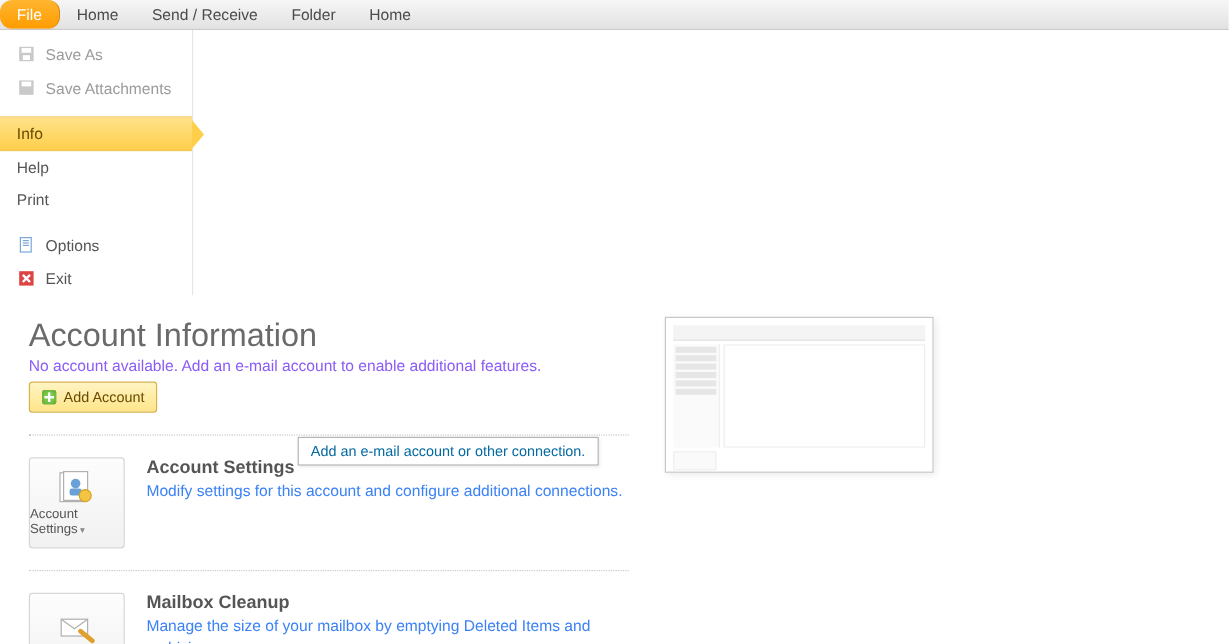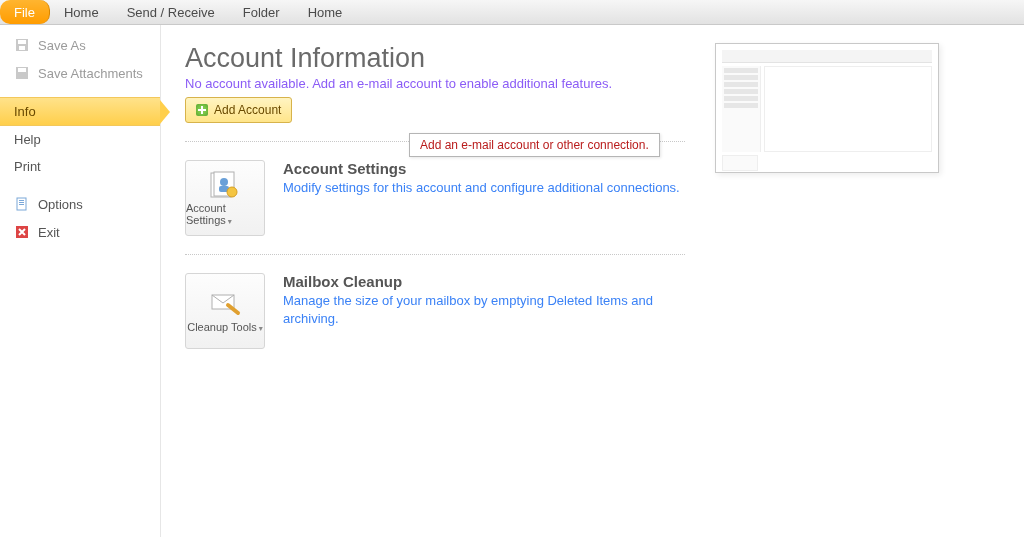--- a/index.html
+++ b/index.html
@@ -1,42 +1,42 @@
 <!DOCTYPE html>
 <html><head>
 <meta charset="utf-8">
 <style>
   html,body{margin:0;padding:0;width:1024px;height:537px;font-family:"Segoe UI",Tahoma,sans-serif;font-size:13px;color:#444;background:#fff;overflow:hidden;}
   
   .tabbar{height:24px;background:linear-gradient(#f6f6f6,#e2e2e2);border-bottom:1px solid #c9c9c9;display:flex;align-items:stretch;}
   .tab{padding:0 14px;display:flex;align-items:center;font-size:13px;color:#4b4b4b;cursor:pointer;border-radius:10px;}
   .tab.file{background:linear-gradient(#ffb530,#ff9c00);color:#fff;font-weight:500;border-right:1px solid #d98600;}
   
-  .body{display:flex;height:calc(537px - 24px);}
+  .body{display:flex;height:calc(537px - 24px);flex-direction:column;}
   .sidebar{width:160px;background:#fff;border-right:1px solid #e6e6e6;display:flex;flex-direction:column;padding-top:6px;}
   .side-item{display:flex;align-items:center;gap:8px;padding:6px 14px;color:#555;cursor:pointer;font-size:13px;}
   .side-item.disabled{color:#9b9b9b;cursor:default;}
   .side-item .icn{width:16px;height:16px;display:flex;align-items:center;justify-content:center;}
   .side-item.active{position:relative;background:linear-gradient(#ffe28a,#ffcf4b);border-top:1px solid #f3c85b;border-bottom:1px solid #f3c85b;color:#6a4a00;font-weight:500;}
   .side-item.active::after{content:"";position:absolute;right:-10px;top:50%;transform:translateY(-50%);width:0;height:0;border-top:12px solid transparent;border-bottom:12px solid transparent;border-left:10px solid #ffcf4b;}
   .side-item.plain{color:#555;}
   .side-sep{height:10px;}
   
   .content{flex:1;padding:18px 30px 18px 24px;display:flex;gap:30px;position:relative;}
   .main{flex:0 0 500px;}
   h1{font-size:27px;font-weight:400;color:#6a6a6a;margin:0 0 2px 0;}
   .subtext{color:#8b5cf6;font-size:13px;margin-bottom:6px;}
   .add-btn{display:inline-flex;align-items:center;gap:6px;height:24px;padding:0 10px;background:linear-gradient(#fff4c2,#ffe58a);border:1px solid #d7b34b;border-radius:3px;font-size:12px;color:#6a4a00;cursor:pointer;position:relative;}
   .plus{width:12px;height:12px;background:radial-gradient(circle,#7ec94b 40%,#5aa52e 100%);border-radius:2px;position:relative;}
   .plus::before,.plus::after{content:"";position:absolute;background:#fff;}
   .plus::before{left:5px;top:2px;width:2px;height:8px;}
   .plus::after{top:5px;left:2px;height:2px;width:8px;}
   .cursor{position:absolute;left:64px;top:3px;width:16px;height:16px;pointer-events:none;}
   .cursor .ball{width:12px;height:12px;background:radial-gradient(circle at 30% 30%,#8a8aff,#3a3ac0);border-radius:50%;}
-  .tooltip{position:absolute;left:248px;top:108px;background:#fff;border:1px solid #b5b5b5;padding:4px 10px;font-size:12px;color:#b91c1c;white-space:nowrap;box-shadow:1px 1px 3px rgba(0,0,0,0.1);}
+  .tooltip{position:absolute;left:248px;top:118px;background:#fff;border:1px solid #b5b5b5;padding:4px 10px;font-size:12px;color:#0369a1;white-space:nowrap;box-shadow:1px 1px 3px rgba(0,0,0,0.1);}
   .divider{border:none;border-top:1px dotted #c8c8c8;margin:18px 0;}
   .section{display:flex;gap:18px;align-items:flex-start;}
   .bigbtn{width:78px;height:74px;border:1px solid #d6d6d6;border-radius:3px;background:linear-gradient(#fdfdfd,#f1f1f1);display:flex;flex-direction:column;align-items:center;justify-content:center;gap:2px;font-size:11px;color:#555;cursor:pointer;}
   .bigbtn .bigicn{width:34px;height:30px;display:flex;align-items:center;justify-content:center;}
   .bigbtn .lbl{text-align:left;line-height:1.1;}
   .bigbtn .caret{font-size:8px;color:#888;display:inline-block;margin-left:2px;}
   .sectxt{flex:1;}
   .sectxt h2{font-size:15px;font-weight:600;color:#555;margin:0 0 2px 0;}
   .sectxt p{margin:0;font-size:13px;color:#3b82f6;line-height:1.35;}
   

